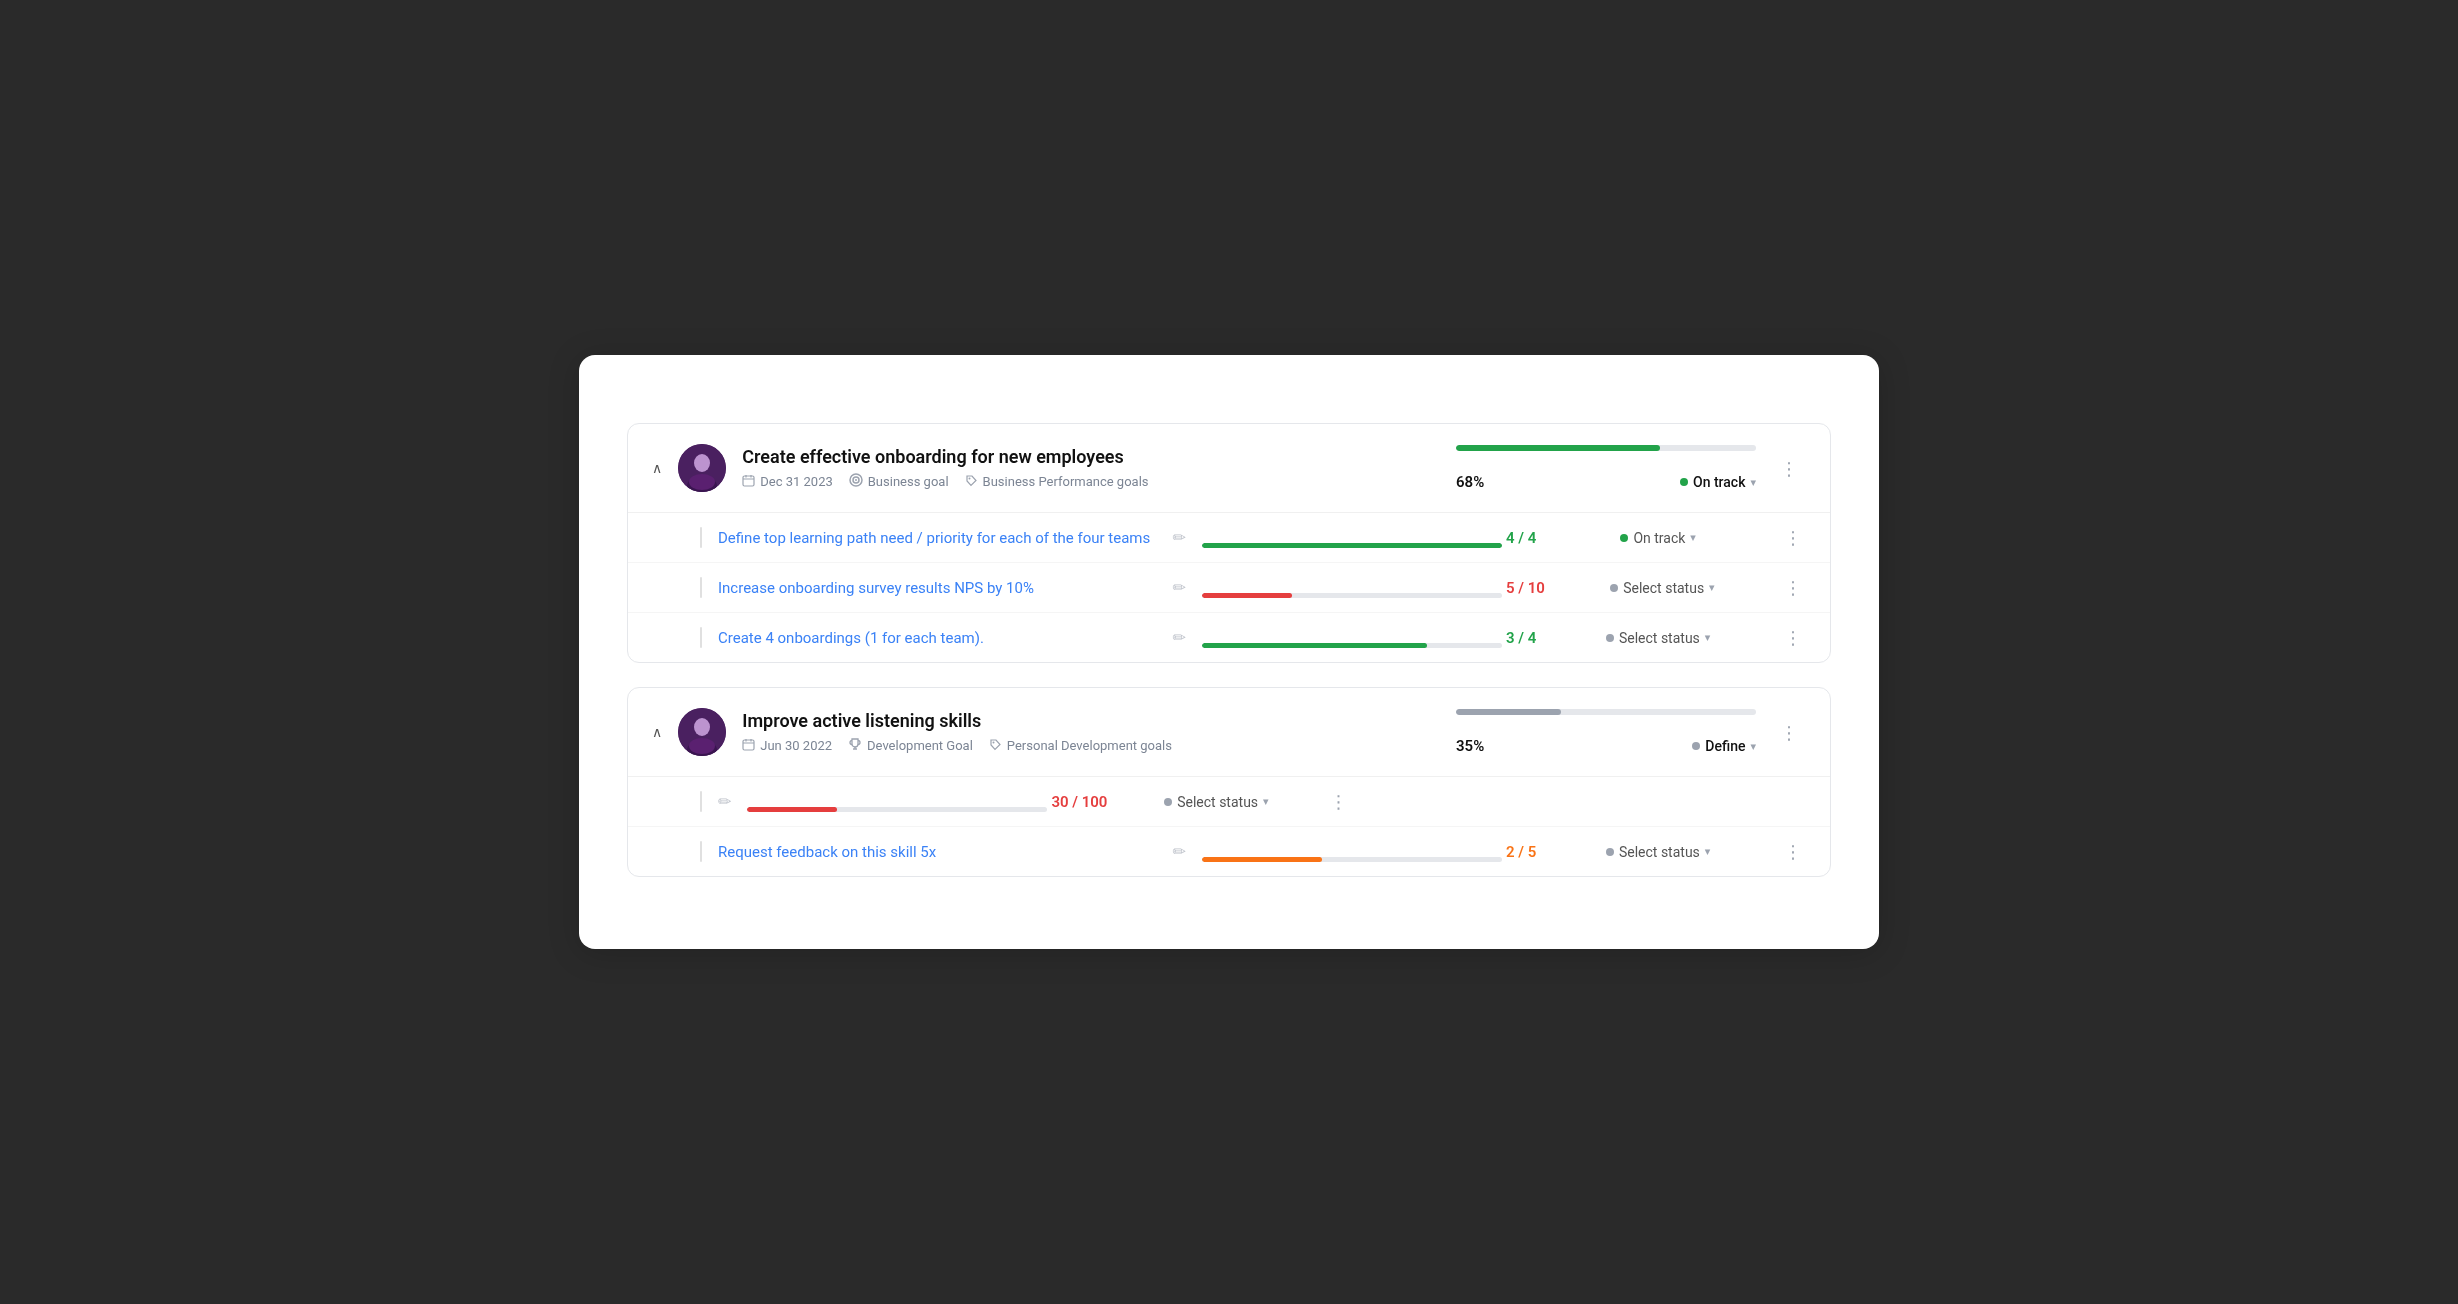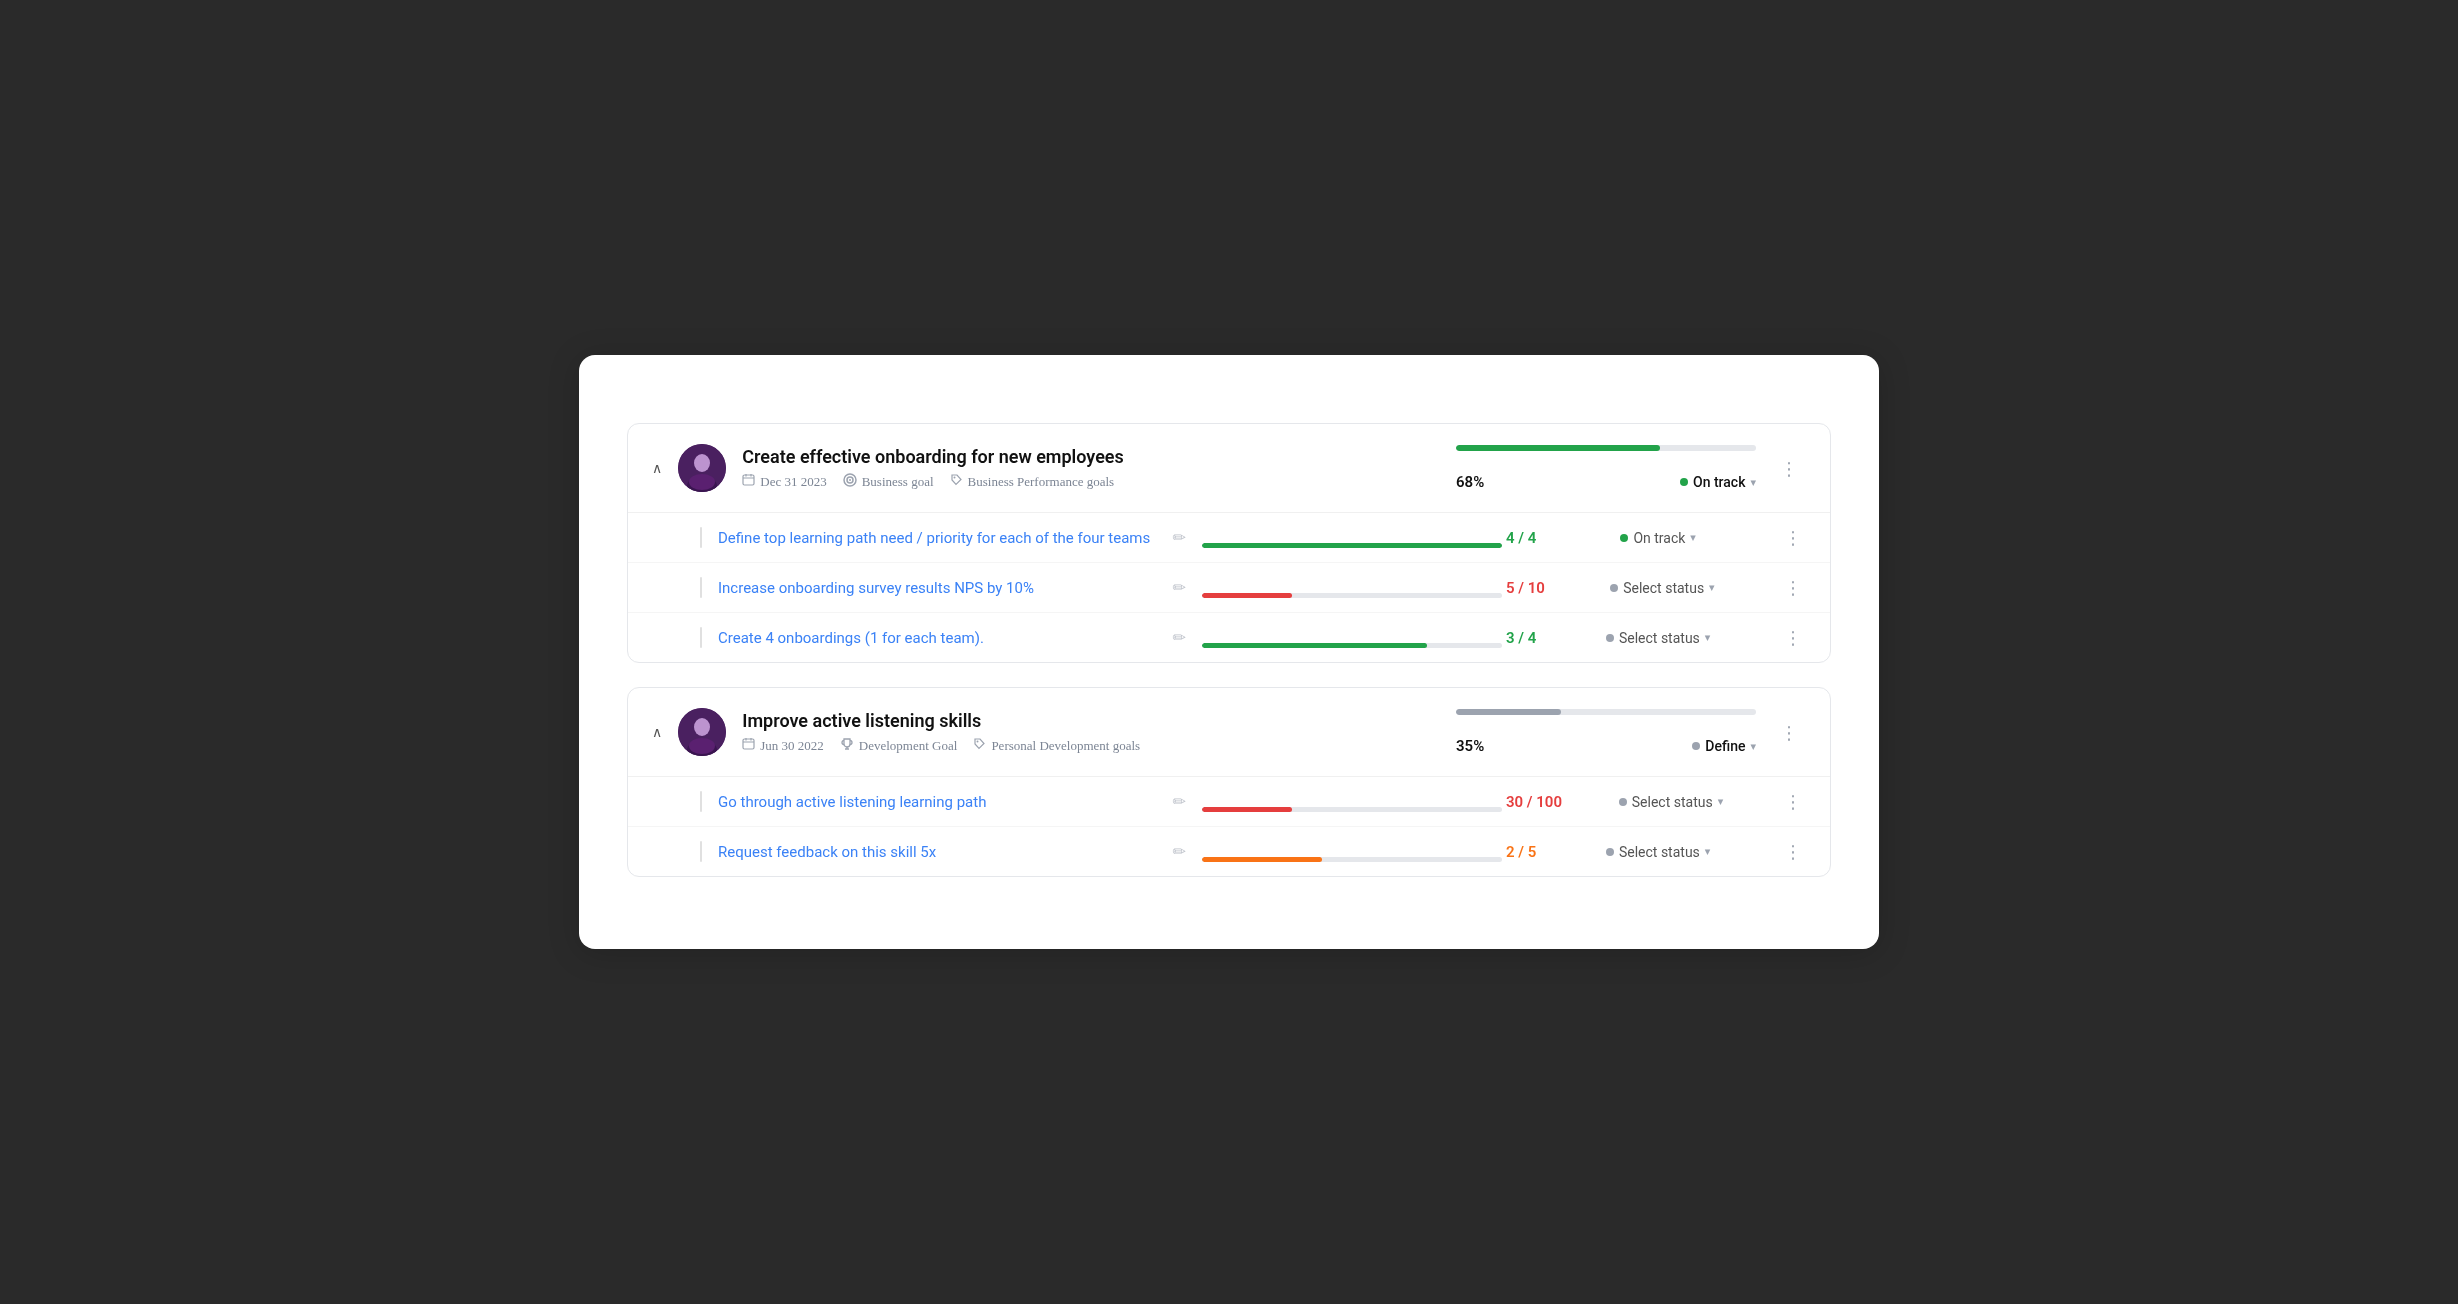--- a/index.html
+++ b/index.html
@@ -63,21 +63,20 @@
       font-size: 18px;
       font-weight: 600;
       color: #111;
       margin-bottom: 6px;
     }
     .goal-meta {
       display: flex;
       align-items: center;
       gap: 16px;
       flex-wrap: wrap;
-      font-family: Liberation Serif, serif;
     }
     .meta-item {
       display: flex;
       align-items: center;
       gap: 5px;
       color: #7c8594;
       font-size: 13px;
     }
     .meta-icon { font-size: 13px; }
     .goal-progress {
@@ -394,21 +393,20 @@
             <span style="font-size:11px;color:#9ca3af;">▾</span>
           </div>
         </div>
       </div>
       <span class="more-btn">⋮</span>
     </div>
     <div class="key-results">
 
       <div class="kr-row">
         <div style="width:2px;background:#e0e0e0;align-self:stretch;border-radius:2px;"></div>
-        <div class="kr-label">Go through active listening learning path</div>
         <span class="kr-edit-icon">✏</span>
         <div class="kr-progress">
           <div class="kr-progress-bar-container">
             <div class="kr-progress-fill" style="width:30%;background:#e53e3e;"></div>
           </div>
           <div class="kr-progress-info">
             <span class="kr-fraction red">30 / 100</span>
             <div class="kr-status">
               <span class="kr-status-dot" style="background:#9ca3af;"></span>
               <span>Select status</span>

